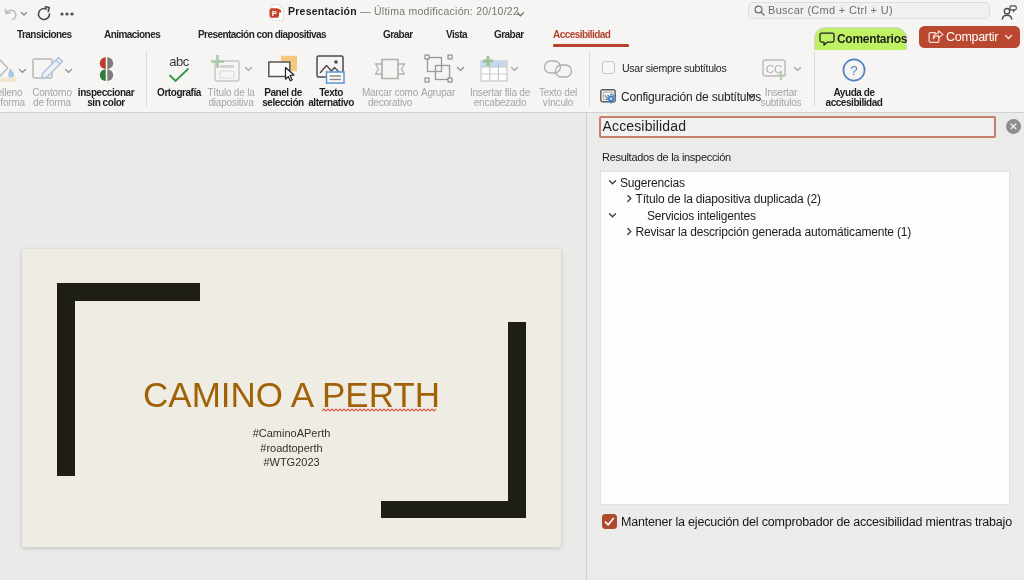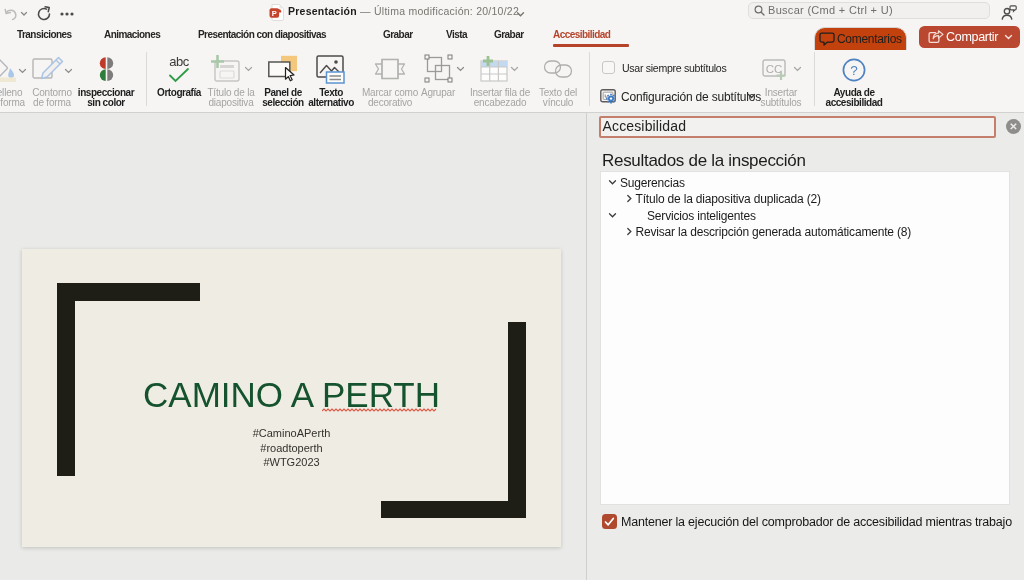--- a/index.html
+++ b/index.html
@@ -9,46 +9,46 @@
 
   
   #titlebar { left:0; top:0; width:1024px; height:28px; background:#f6f5f4; }
   #doctitle { position:absolute; left:288px; top:0; height:28px; line-height:21px; font-size:10.5px; letter-spacing:0.25px; color:#77766f; white-space:nowrap; }
   #doctitle b { color:#1d1d1b; font-weight:700; }
   #searchpill { position:absolute; left:748px; top:2px; width:242px; height:16.5px; border:1px solid #dededb; border-radius:5px; background:#f1f0ef; color:#706f6d; font-size:11px; line-height:14.5px; padding-left:19px; letter-spacing:0.3px; }
   
   #tabrow { left:0; top:28px; width:1024px; height:22px; background:#f6f5f4; }
   .tab { position:absolute; top:-4px; font-size:10px; font-weight:700; letter-spacing:-0.55px; color:#262523; white-space:nowrap; line-height:22px; }
   
-  #btncoment { left:814px; top:27px; width:93px; height:38px; background:#c2410c; border:1px solid #d6d5d3; border-radius:11px; }
+  #btncoment { left:814px; top:27px; width:93px; height:38px; background:#bef264; border:1px solid #d6d5d3; border-radius:11px;font-weight:bold; }
   #btncoment span { position:absolute; left:22px; top:3.5px; font-size:12px; color:#201f1e; letter-spacing:-0.3px; }
   #btnshare { left:919px; top:26px; width:101px; height:21.5px; background:#ba4830; border-radius:5.5px; }
   #btnshare span { position:absolute; left:27px; top:3.5px; font-size:12.5px; color:#fff; letter-spacing:-0.3px; }
   
   #ribbon { left:0; top:50px; width:1024px; height:63px; background:#f6f5f4; border-bottom:1px solid #d2d1d0; }
   .rlab { position:absolute; top:38px; font-size:10px; line-height:10px; color:#a5a4a3; white-space:nowrap; text-align:center; letter-spacing:-0.2px; }
   .rlab.en { color:#1e1e1e; font-weight:700; letter-spacing:-0.45px; }
   .rsep { position:absolute; top:2px; width:1px; height:54px; background:#dbdad9; }
   .chev { position:absolute; }
 
   
   #editor { left:0; top:113px; width:586px; height:467px; background:#eaeae9; }
   #divider { left:586px; top:113px; width:1px; height:467px; background:#d0cfce; }
   #panel { left:587px; top:113px; width:437px; height:467px; background:#ebebea; }
 
   
   #slide { left:22px; top:249px; width:539px; height:298px; background:#efece4; box-shadow:0 1px 4px rgba(0,0,0,0.18); }
   .bar { position:absolute; background:#1e1e16; }
-  #slidetitle { position:absolute; left:22px; top:378px; width:539px; text-align:center; font-size:35px; line-height:34px; color:#14532d; letter-spacing:0px; white-space:nowrap; }
+  #slidetitle { position:absolute; left:22px; top:378px; width:539px; text-align:center; font-size:35px; line-height:34px; color:#a16207; letter-spacing:0px; white-space:nowrap; }
   #hashtags { position:absolute; left:22px; top:426px; width:539px; text-align:center; font-size:11px; line-height:14.6px; color:#32312b; font-weight:400; }
 
   
   #searchbox { left:598.5px; top:116px; width:397px; height:21.5px; background:#f2f1f0; border:2.2px solid #c37e6c; border-radius:2px; font-size:14px; letter-spacing:0.15px; color:#222221; line-height:17.5px; padding-left:2px; }
   #xcirc { left:1006px; top:119px; width:15px; height:15px; border-radius:50%; background:#8e8d8b; color:#eceae9; font-size:10px; text-align:center; line-height:15px; font-weight:700; }
-  #reslabel { left:602px; top:151px; font-size:17px; letter-spacing:-0.3px; color:#1c1c1c; }
+  #reslabel { left:602px; top:151px; font-size:11px; letter-spacing:-0.3px; color:#1c1c1c; }
   #listbox { left:600px; top:171px; width:410px; height:334px; background:#fdfdfd; border:1px solid #e3e2e1; }
   .trow { position:absolute; font-size:12px; letter-spacing:-0.18px; color:#1b1b1b; white-space:nowrap; }
   #bchk { left:602px; top:514px; width:15px; height:15px; border-radius:3.5px; background:#b04a2f; }
   #bchklabel { left:621px; top:514.5px; font-size:12.5px; letter-spacing:-0.2px; color:#161616; white-space:nowrap; }
 </style>
 </head>
 <body>
   <div class="abs" id="titlebar">
 
     <svg class="abs" style="left:4px; top:6px;" width="14" height="15" viewBox="0 0 14 15">
@@ -296,20 +296,20 @@
       <path d="M1.8 1.5 L4.8 4.5 L1.8 7.5" stroke="#3c3c3c" stroke-width="1.3" fill="none" stroke-linecap="round"></path>
     </svg>
     <span class="trow" style="left:34.5px; top:20px;">Título de la diapositiva duplicada (2)</span>
     <svg style="position:absolute; left:7px; top:40px;" width="9" height="7" viewBox="0 0 9 7">
       <path d="M1.5 1.8 L4.5 4.8 L7.5 1.8" stroke="#3c3c3c" stroke-width="1.3" fill="none" stroke-linecap="round"></path>
     </svg>
     <span class="trow" style="left:19px; top:36.5px;margin-left:27px;">Servicios inteligentes</span>
     <svg style="position:absolute; left:24.5px; top:55px;" width="7" height="9" viewBox="0 0 7 9">
       <path d="M1.8 1.5 L4.8 4.5 L1.8 7.5" stroke="#3c3c3c" stroke-width="1.3" fill="none" stroke-linecap="round"></path>
     </svg>
-    <span class="trow" style="left:34.5px; top:53px;">Revisar la descripción generada automáticamente (8)</span>
+    <span class="trow" style="left:34.5px; top:53px;">Revisar la descripción generada automáticamente (1)</span>
   </div>
   <div class="abs" id="bchk">
     <svg style="position:absolute; left:2px; top:2.5px;" width="11" height="10" viewBox="0 0 11 10">
       <path d="M1.5 5 L4.2 7.8 L9.3 1.5" stroke="#fff" stroke-width="1.7" fill="none" stroke-linecap="round" stroke-linejoin="round"></path>
     </svg>
   </div>
   <div class="abs" id="bchklabel">Mantener la ejecución del comprobador de accesibilidad mientras trabajo</div>
 
 </body></html>

